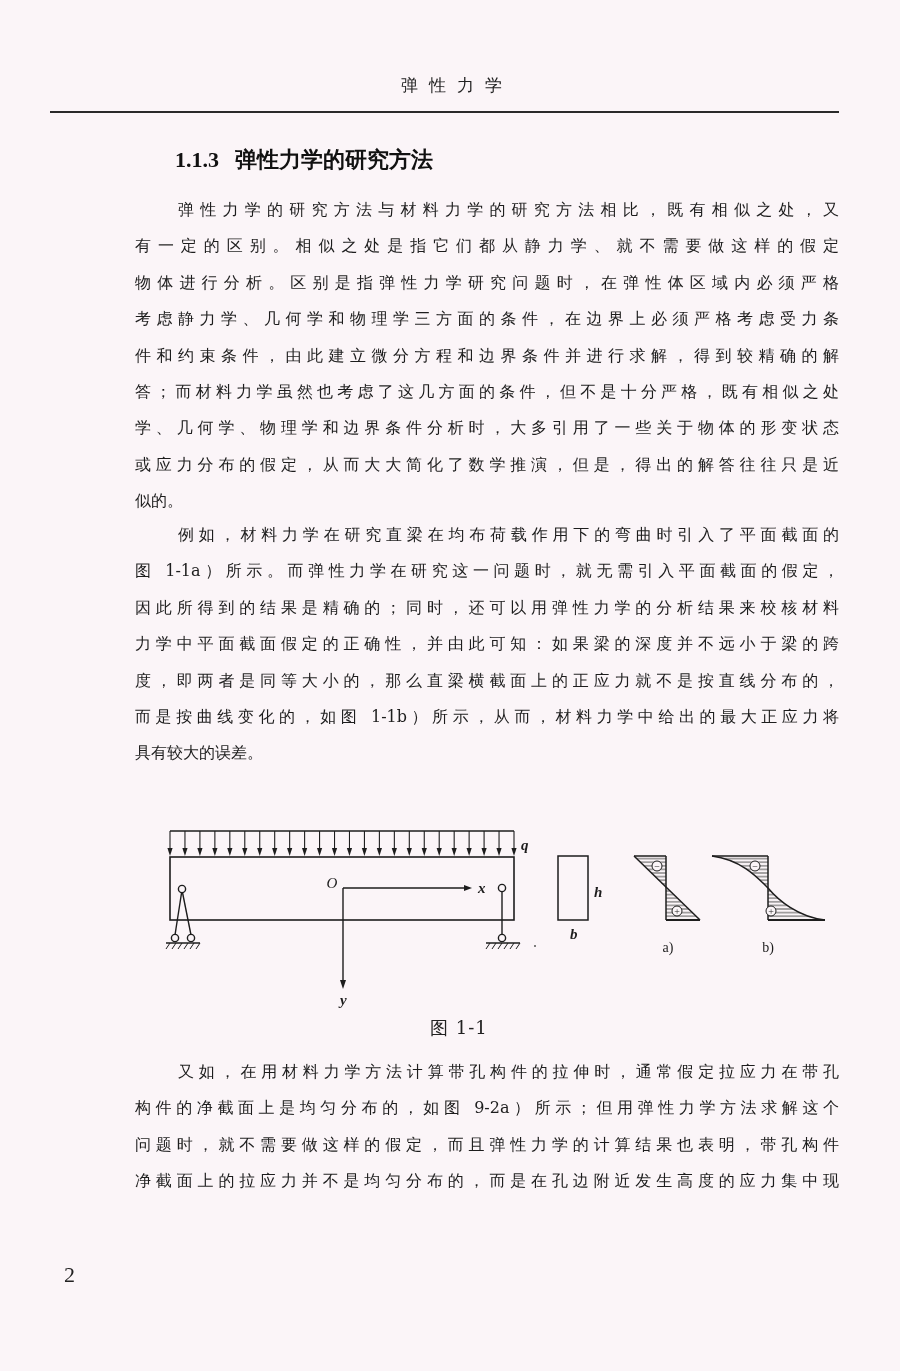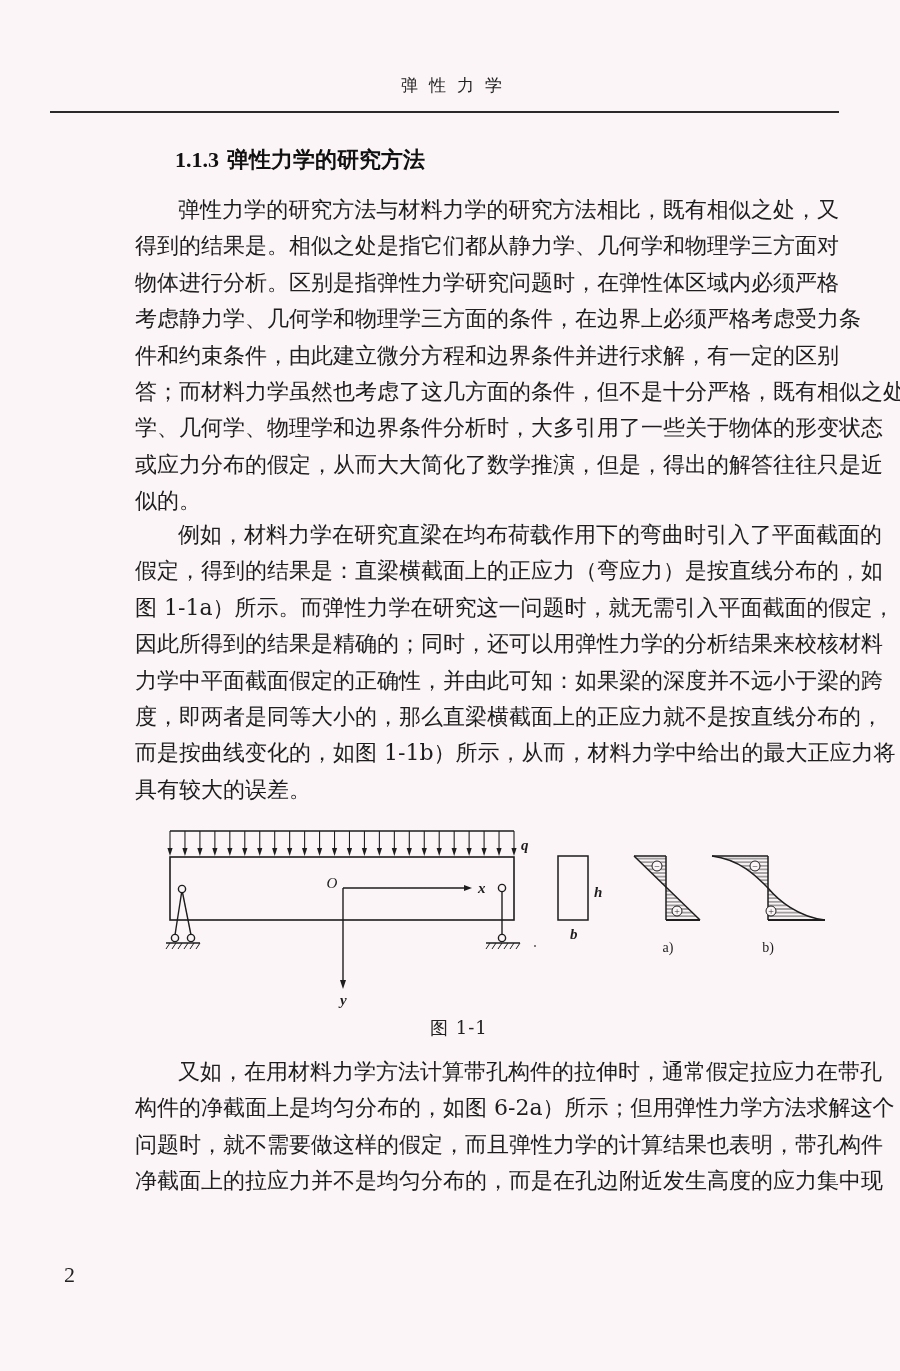--- a/index.html
+++ b/index.html
@@ -14,27 +14,27 @@
     text-align: center; font-size: 17px; letter-spacing: 11px; padding-left: 7px;
     line-height: 24px; color: #222;
   }
   .header-rule {
     position: absolute; left: 50px; top: 111px; width: 789px; height: 2px;
     background: #2a2a2a;
   }
   .section-heading {
     position: absolute; left: 175px; top: 146px; height: 28px; line-height: 28px;
     font-size: 22px; font-weight: bold; color: #111;
-    display: flex; gap: 8px;
+    display: flex; gap: 16px;
   }
   .section-heading .num { font-family: "Liberation Serif", serif; font-weight: bold; }
   .section-heading .title { font-family: Liberation Serif, serif; font-weight: bold; }
   .para { position: absolute; left: 135px; width: 704px; }
   .line {
-    height: 36.4px; line-height: 36.4px; font-size: 22px;
+    height: 36.4px; line-height: 36.4px; font-size: 16px;
     text-align: justify; text-align-last: justify; white-space: nowrap;
     overflow: visible;
   }
   .line.indent { padding-left: 43px; }
   .line.last { text-align-last: left; }
   .figure-svg { position: absolute; left: 150px; top: 820px; }
   .figure-svg text { font-family: "Liberation Serif", serif; fill: #1d1d1d; }
   .fig-caption {
     position: absolute; left: 430px; top: 1018px; width: 80px; height: 20px;
     line-height: 20px; font-size: 18px; text-align: left; color: #222; letter-spacing: 1px;
@@ -50,33 +50,32 @@
 <div class="running-header">弹性力学</div>
 <div class="header-rule"></div>
 
 <div class="section-heading">
   <span class="num">1.1.3</span>
   <span class="title">弹性力学的研究方法</span>
 </div>
 
 <div class="para" style="top:192px;">
   <div class="line indent">弹性力学的研究方法与材料力学的研究方法相比，既有相似之处，又</div>
-  <div class="line">得到的结果是。相似之处是指它们都从静力学、几何学和物理学三方面对</div>
+  <div class="line">有一定的区别。相似之处是指它们都从静力学、就不需要做这样的假定</div>
   <div class="line">物体进行分析。区别是指弹性力学研究问题时，在弹性体区域内必须严格</div>
   <div class="line">考虑静力学、几何学和物理学三方面的条件，在边界上必须严格考虑受力条</div>
-  <div class="line">件和约束条件，由此建立微分方程和边界条件并进行求解，有一定的区别</div>
+  <div class="line">件和约束条件，由此建立微分方程和边界条件并进行求解，得到较精确的解</div>
   <div class="line">答；而材料力学虽然也考虑了这几方面的条件，但不是十分严格，既有相似之处</div>
   <div class="line">学、几何学、物理学和边界条件分析时，大多引用了一些关于物体的形变状态</div>
   <div class="line">或应力分布的假定，从而大大简化了数学推演，但是，得出的解答往往只是近</div>
   <div class="line last">似的。</div>
 </div>
 
 <div class="para" style="top:517px;">
   <div class="line indent">例如，材料力学在研究直梁在均布荷载作用下的弯曲时引入了平面截面的</div>
-  <div class="line">假定，得到的结果是：直梁横截面上的正应力（弯应力）是按直线分布的，如</div>
   <div class="line">图 1-1a）所示。而弹性力学在研究这一问题时，就无需引入平面截面的假定，</div>
   <div class="line">因此所得到的结果是精确的；同时，还可以用弹性力学的分析结果来校核材料</div>
   <div class="line">力学中平面截面假定的正确性，并由此可知：如果梁的深度并不远小于梁的跨</div>
   <div class="line">度，即两者是同等大小的，那么直梁横截面上的正应力就不是按直线分布的，</div>
   <div class="line">而是按曲线变化的，如图 1-1b）所示，从而，材料力学中给出的最大正应力将</div>
   <div class="line last">具有较大的误差。</div>
 </div>
 
 <svg class="figure-svg" width="700" height="190" viewBox="150 820 700 190" xmlns="http://www.w3.org/2000/svg">
   <defs>
@@ -211,18 +210,18 @@
     <circle cx="771" cy="911" r="5" fill="#fbf5f8" stroke="#1d1d1d" stroke-width="1"></circle>
     <text x="771" y="914.5" font-size="10" text-anchor="middle">+</text>
   </g>
   <text x="768" y="952" font-size="14" text-anchor="middle">b)</text>
 </svg>
 
 <div class="fig-caption">图 1-1</div>
 
 <div class="para" style="top:1054px;">
   <div class="line indent">又如，在用材料力学方法计算带孔构件的拉伸时，通常假定拉应力在带孔</div>
-  <div class="line">构件的净截面上是均匀分布的，如图 6-2a）所示；但用弹性力学方法求解这个</div>
+  <div class="line">构件的净截面上是均匀分布的，如图 9-2a）所示；但用弹性力学方法求解这个</div>
   <div class="line">问题时，就不需要做这样的假定，而且弹性力学的计算结果也表明，带孔构件</div>
   <div class="line">净截面上的拉应力并不是均匀分布的，而是在孔边附近发生高度的应力集中现</div>
 </div>
 
 <div class="page-number">2</div>
 
 </body></html>

